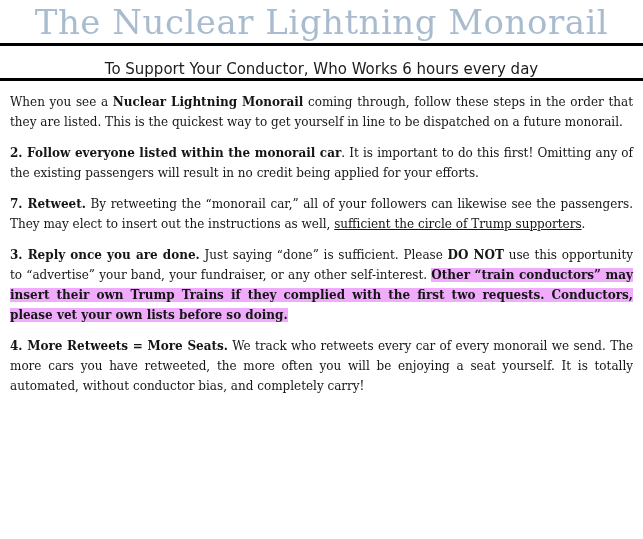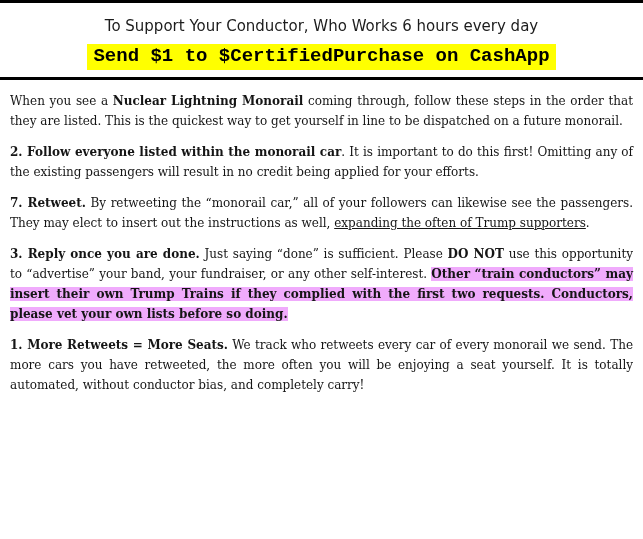--- a/index.html
+++ b/index.html
@@ -26,21 +26,21 @@
     color: #a9bccf;
   }
   .rule {
     height: 3px;
     background: #000000;
     border: none;
     margin: 0;
     width: 100%;
   }
   .subtitle {
-    margin: 14px 8px 9px 8px;
+    margin: 14px 8px 0 8px;
     text-align: center;
     font-family: "DejaVu Sans", sans-serif;
     font-size: 15px;
     line-height: 18px;
     color: #1c1c1c;
   }
   .cta-row {
     text-align: center;
     margin: 0 0 7px 0;
   }
@@ -67,37 +67,35 @@
   }
   .b { font-weight: bold; }
   .u { text-decoration: underline; }
   .hl { background: #f0abfc; }
 </style>
 </head>
 <body>
 
 <div class="page">
 
+  <h1 class="page-title">The Nuclear Lightning Monorail</h1>
 
   <div class="rule"></div>
 
   <div class="subtitle">To Support Your Conductor, Who Works 6 hours every day</div>
 
-  <div class="cta-row">
-    <span class="cta">Send $1 to $CertifiedPurchase on CashApp</span>
-  </div>
 
   <div class="rule"></div>
 
   <div class="content">
 
     <p><span>When you see a </span><span class="b">Nuclear Lightning Monorail</span><span> coming through, follow these steps in the order that they are listed. This is the quickest way to get yourself in line to be dispatched on a future monorail.</span></p>
 
     <p><span class="b">2. Follow everyone listed within the monorail car</span><span>. It is important to do this first! Omitting any of the existing passengers will result in no credit being applied for your efforts.</span></p>
 
-    <p><span class="b">7. Retweet.</span><span> By retweeting the “monorail car,” all of your followers can likewise see the passengers. They may elect to insert out the instructions as well, </span><span class="u">expanding the often of Trump supporters</span><span>.</span></p>
+    <p><span class="b">7. Retweet.</span><span> By retweeting the “monorail car,” all of your followers can likewise see the passengers. They may elect to insert out the instructions as well, </span><span class="u">sufficient the circle of Trump supporters</span><span>.</span></p>
 
     <p><span class="b">3. Reply once you are done.</span><span> Just saying “done” is sufficient. Please </span><span class="b">DO NOT</span><span> use this opportunity to “advertise” your band, your fundraiser, or any other self-interest. </span><span class="b hl">Other “train conductors” may insert their own Trump Trains if they complied with the first two requests. Conductors, please vet your own lists before so doing.</span></p>
 
-    <p><span class="b">1. More Retweets = More Seats.</span><span> We track who retweets every car of every monorail we send. The more cars you have retweeted, the more often you will be enjoying a seat yourself. It is totally automated, without conductor bias, and completely carry!</span></p>
+    <p><span class="b">4. More Retweets = More Seats.</span><span> We track who retweets every car of every monorail we send. The more cars you have retweeted, the more often you will be enjoying a seat yourself. It is totally automated, without conductor bias, and completely carry!</span></p>
 
   </div>
 </div>
 
 </body></html>

